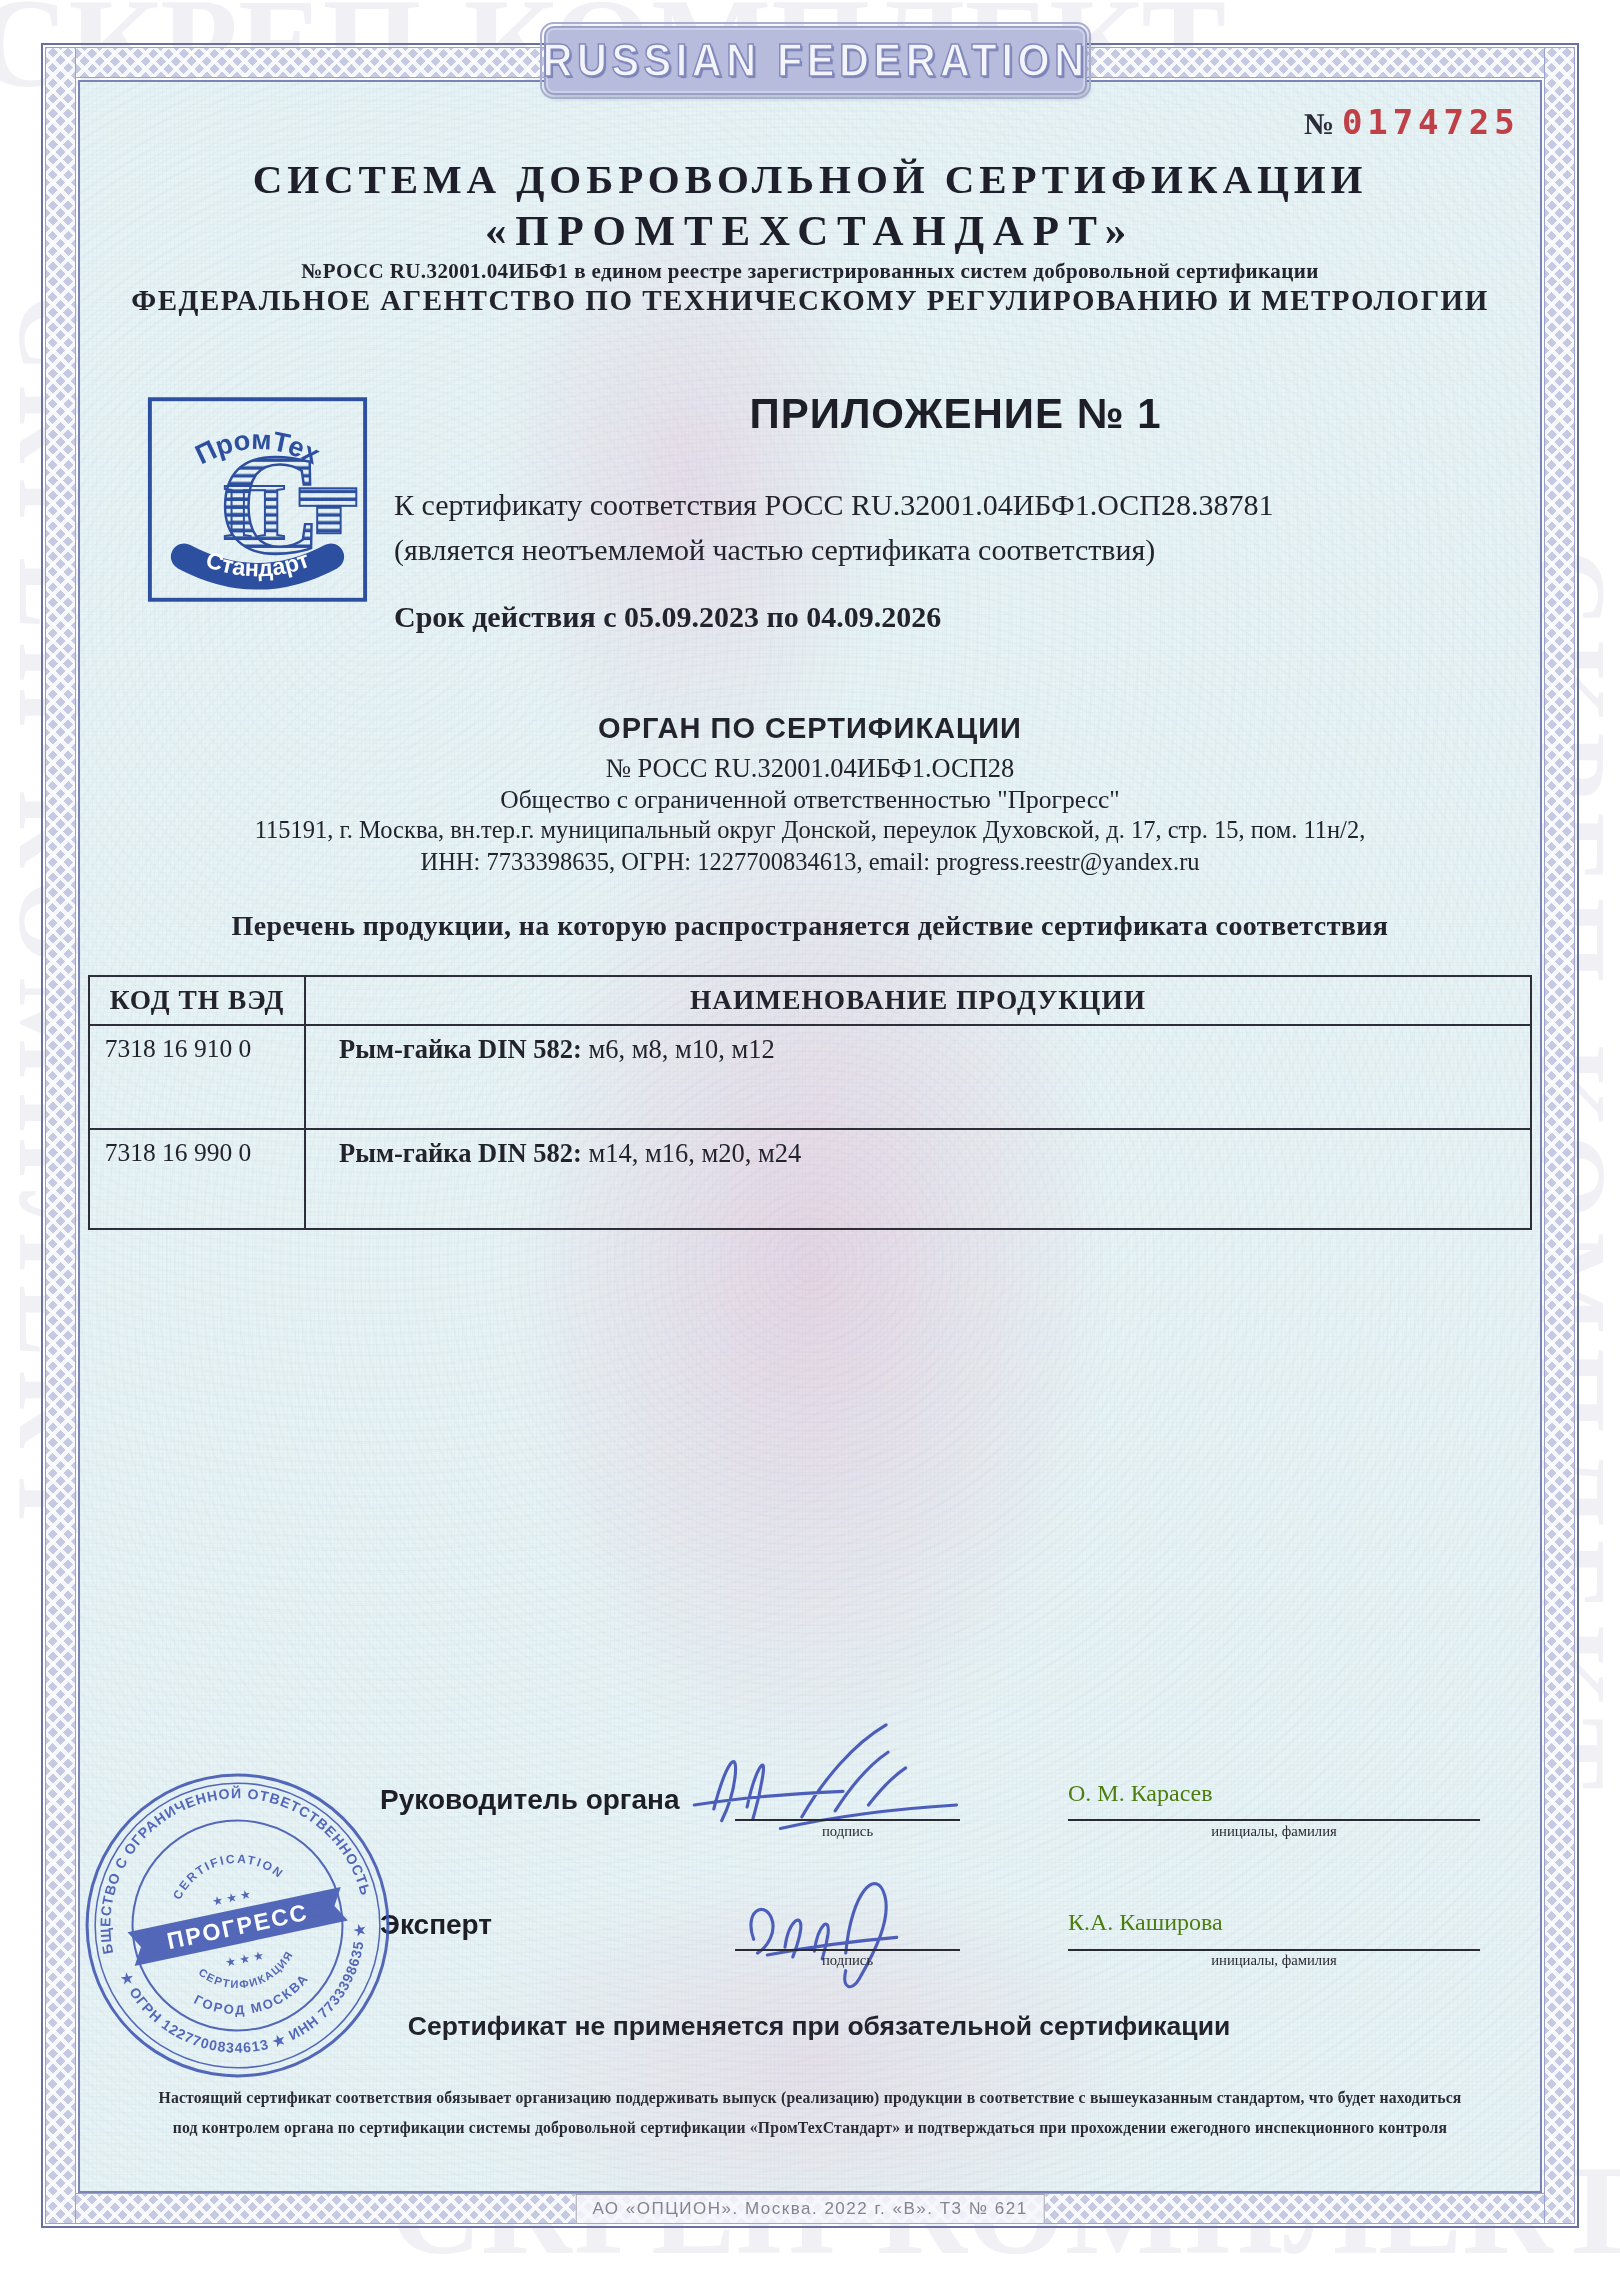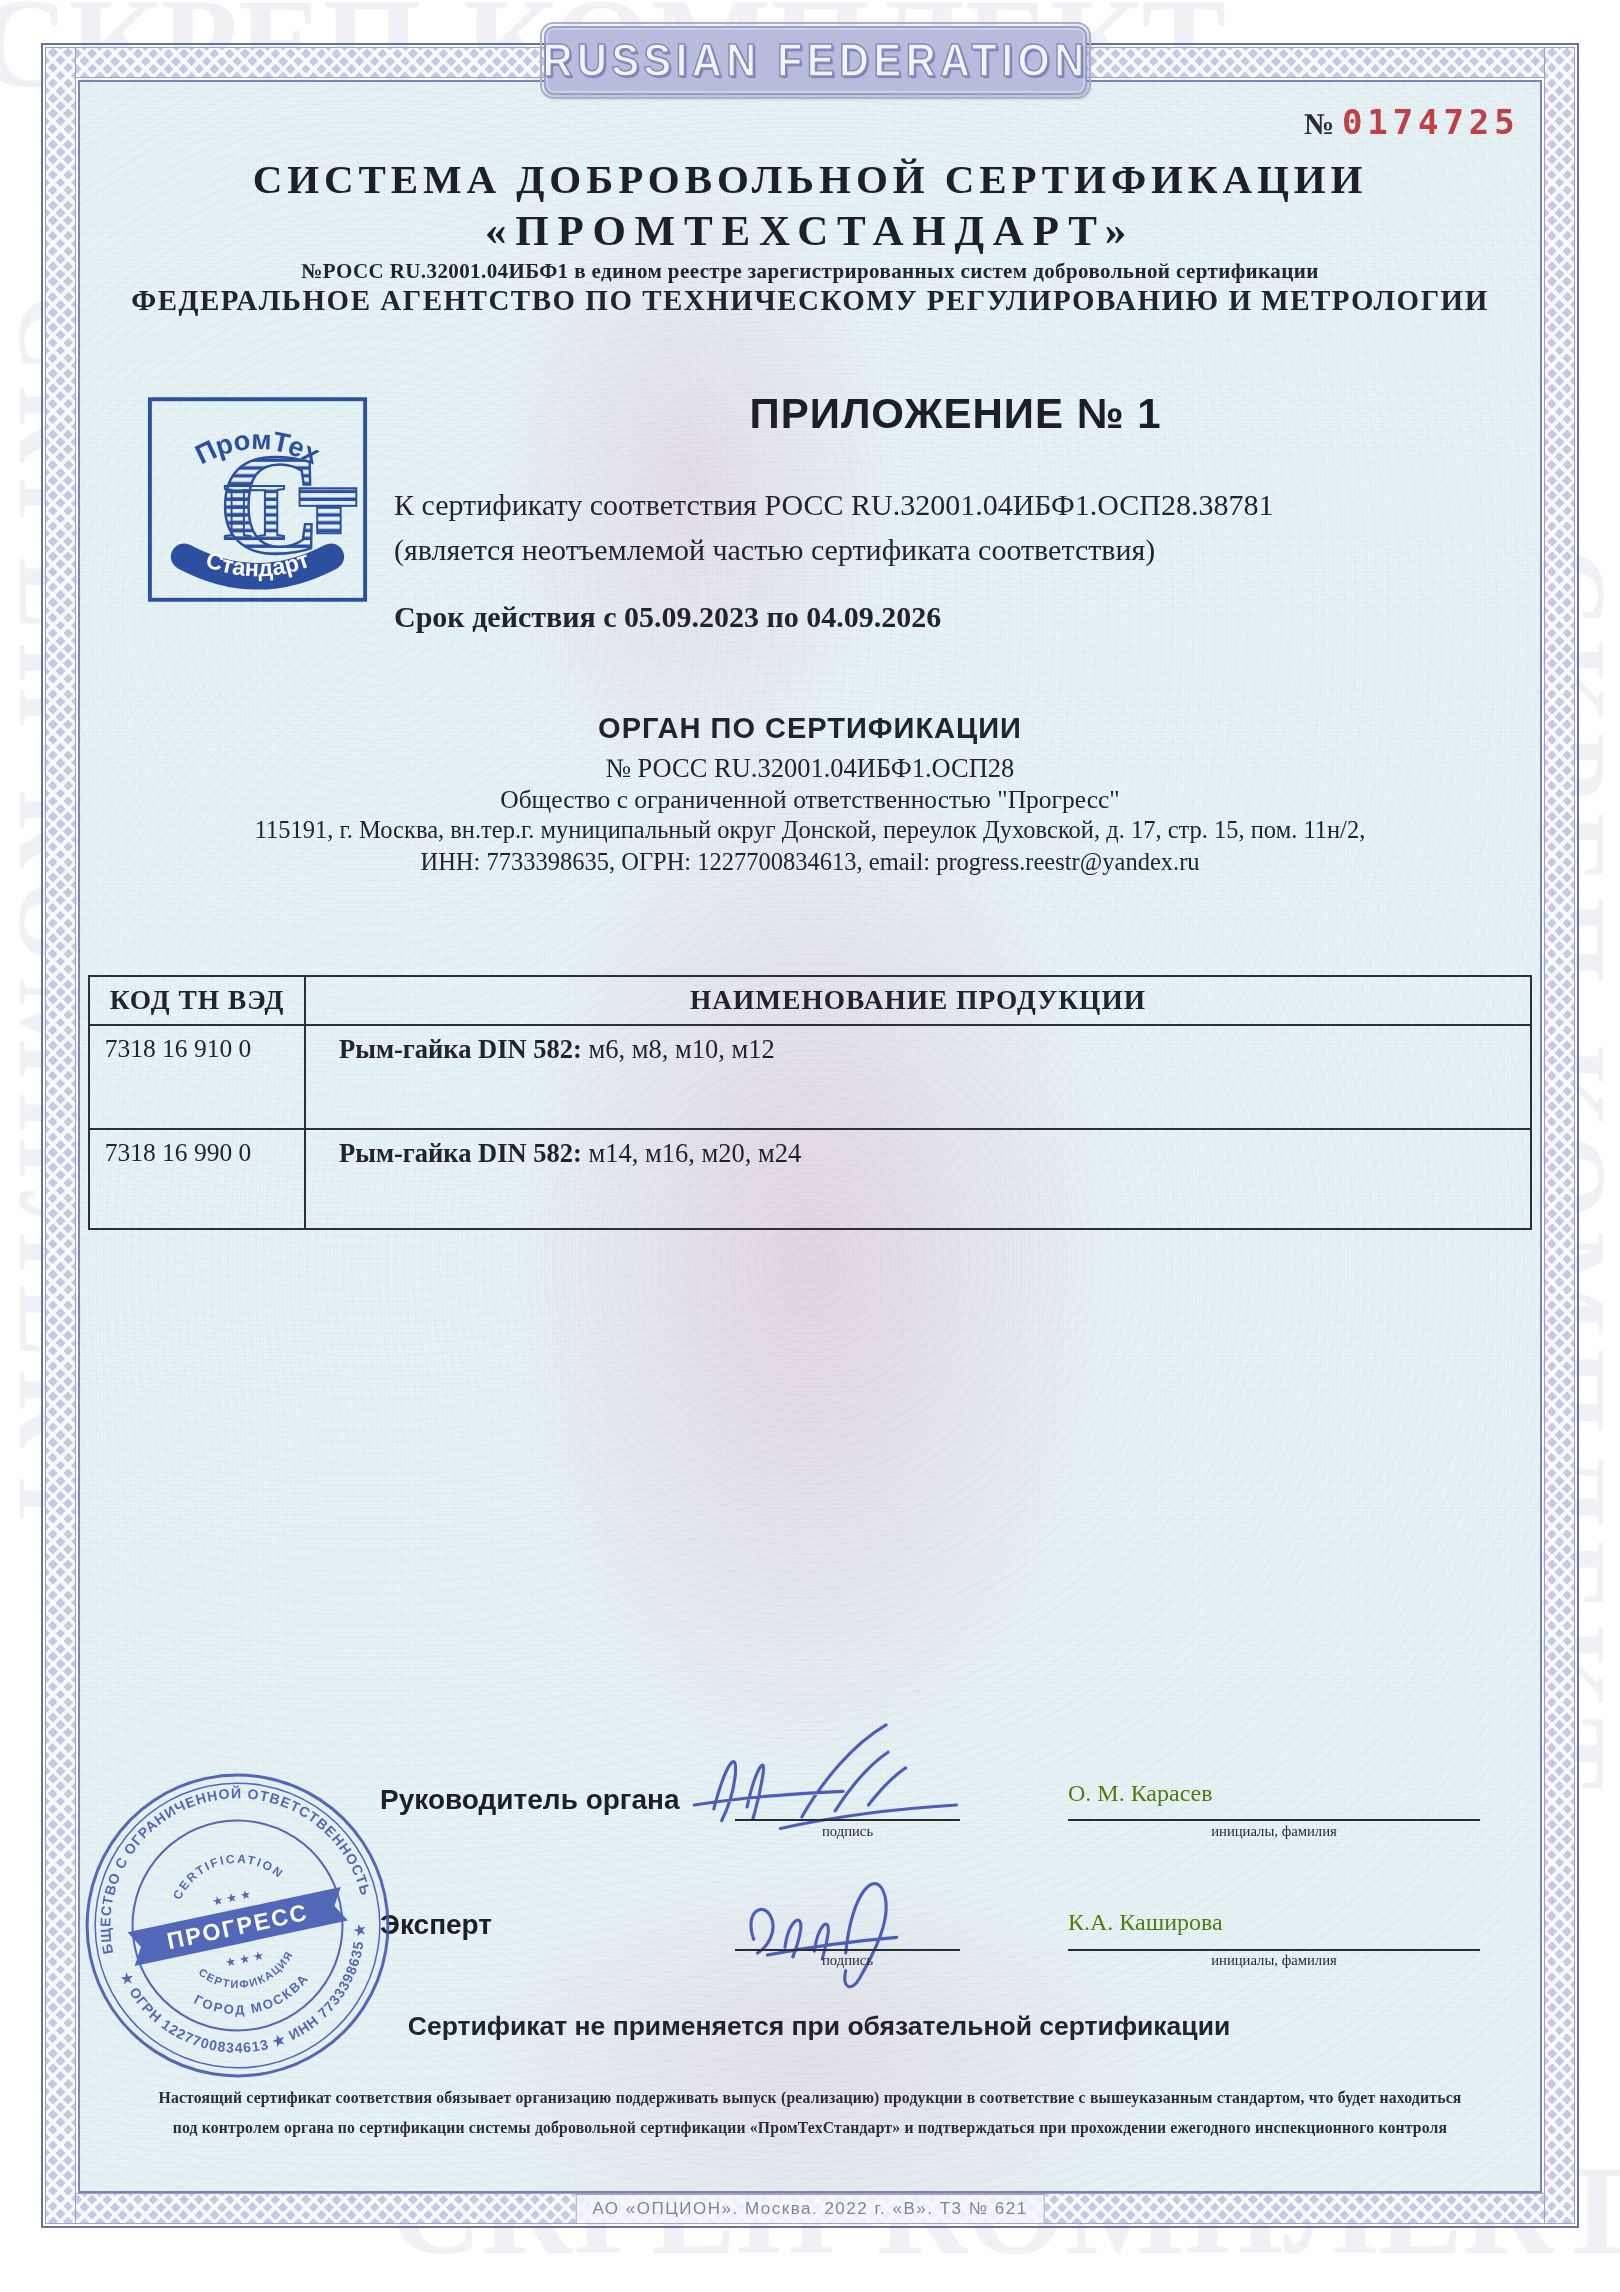--- a/index.html
+++ b/index.html
@@ -186,20 +186,21 @@
   <div class="appx-title">ПРИЛОЖЕНИЕ № 1</div>
   <div class="appx-line1">К сертификату соответствия РОСС RU.32001.04ИБФ1.ОСП28.38781</div>
   <div class="appx-line2">(является неотъемлемой частью сертификата соответствия)</div>
   <div class="validity">Срок действия с 05.09.2023 по 04.09.2026</div>
 
   <div class="center-line org-heading">ОРГАН ПО СЕРТИФИКАЦИИ</div>
   <div class="center-line org-number">№ РОСС RU.32001.04ИБФ1.ОСП28</div>
   <div class="center-line org-name">Общество с ограниченной ответственностью "Прогресс"</div>
   <div class="center-line org-address">115191, г. Москва, вн.тер.г. муниципальный округ Донской, переулок Духовской, д. 17, стр. 15, пом. 11н/2,</div>
   <div class="center-line org-contacts">ИНН: 7733398635, ОГРН: 1227700834613, email: progress.reestr@yandex.ru</div>
+  <div class="center-line products-caption">Перечень продукции, на которую распространяется действие сертификата соответствия</div>
 
   <div class="products-table">
     <div class="pt-row pt-head">
       <div class="pt-cell c1">КОД ТН ВЭД</div>
       <div class="pt-cell c2">НАИМЕНОВАНИЕ ПРОДУКЦИИ</div>
     </div>
     <div class="pt-row pt-body1">
       <div class="pt-cell c1">7318 16 910 0</div>
       <div class="pt-cell c2"><span class="bold">Рым-гайка DIN 582:</span><span> м6, м8, м10, м12</span></div>
     </div>

